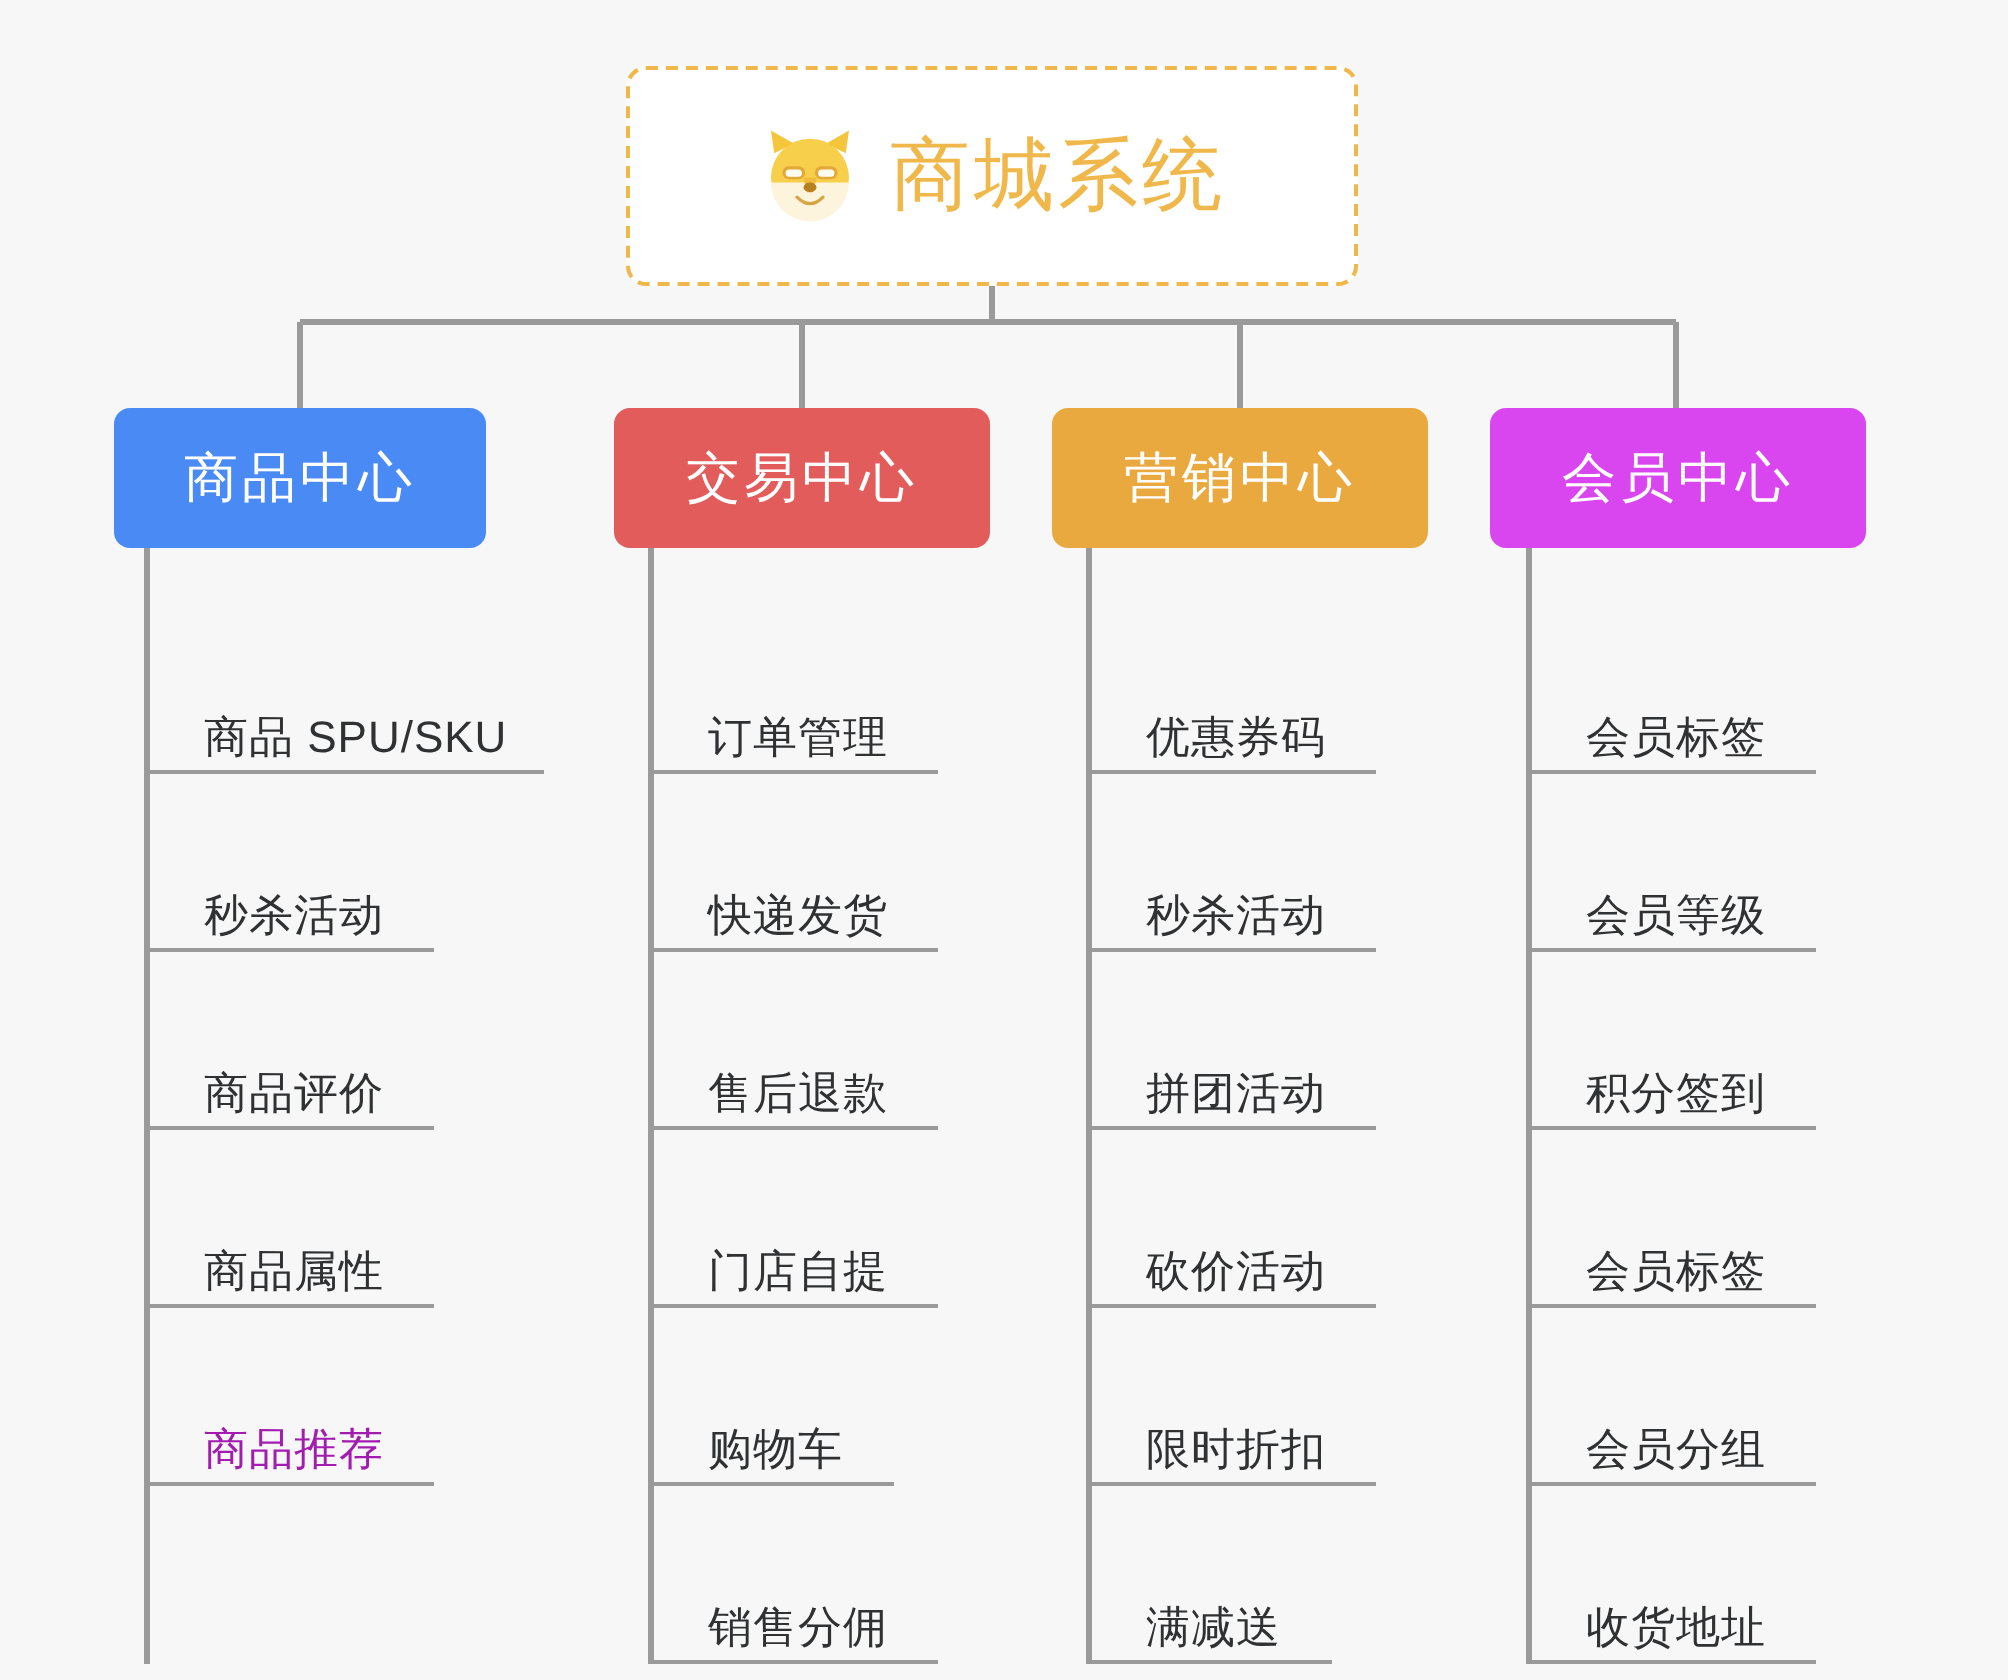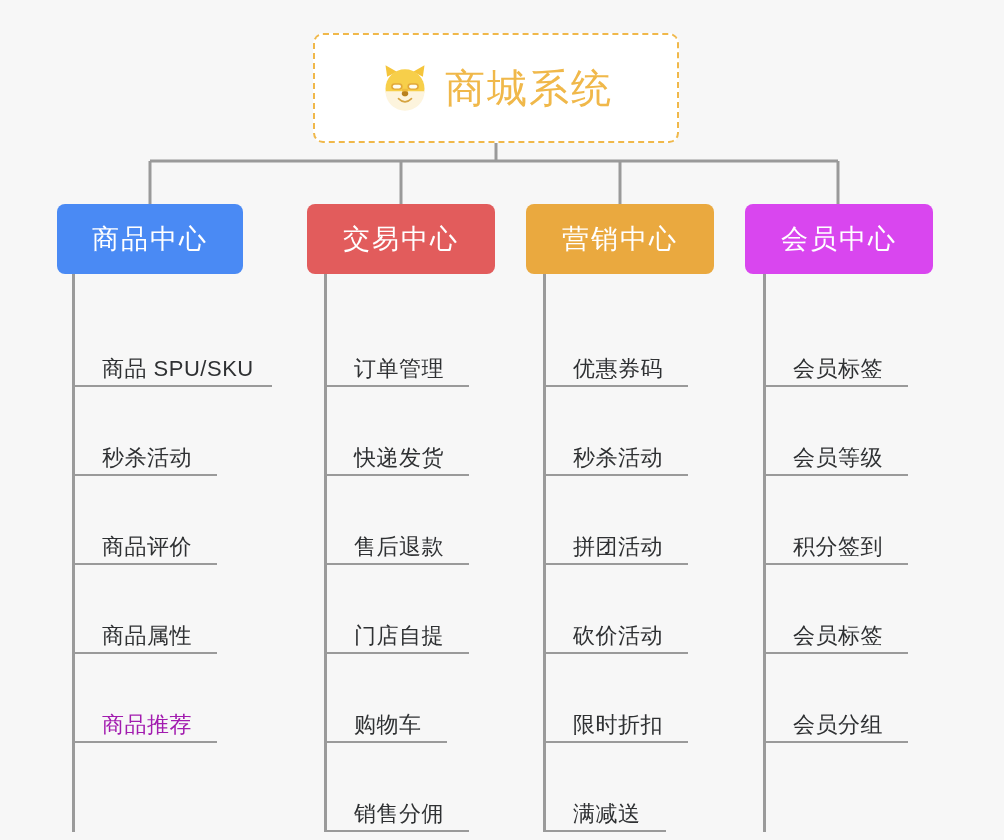--- a/index.html
+++ b/index.html
@@ -294,16 +294,20 @@
         <span class="leaf-label" style="color: rgb(47, 49, 51);">积分签到</span>
       </div>
       <div class="leaf-item">
         <div class="leaf-underline" style="width: 145px; background: rgb(154, 154, 154);"></div>
         <span class="leaf-label" style="color: rgb(47, 49, 51);">会员标签</span>
       </div>
       <div class="leaf-item">
         <div class="leaf-underline" style="width: 145px; background: rgb(154, 154, 154);"></div>
         <span class="leaf-label" style="color: rgb(47, 49, 51);">会员分组</span>
       </div>
+      <div class="leaf-item">
+        <div class="leaf-underline" style="width: 145px; background: rgb(154, 154, 154);"></div>
+        <span class="leaf-label" style="color: rgb(47, 49, 51);">收货地址</span>
+      </div>
     </div>
   </div>
 
 </div>
 
 </body></html>

